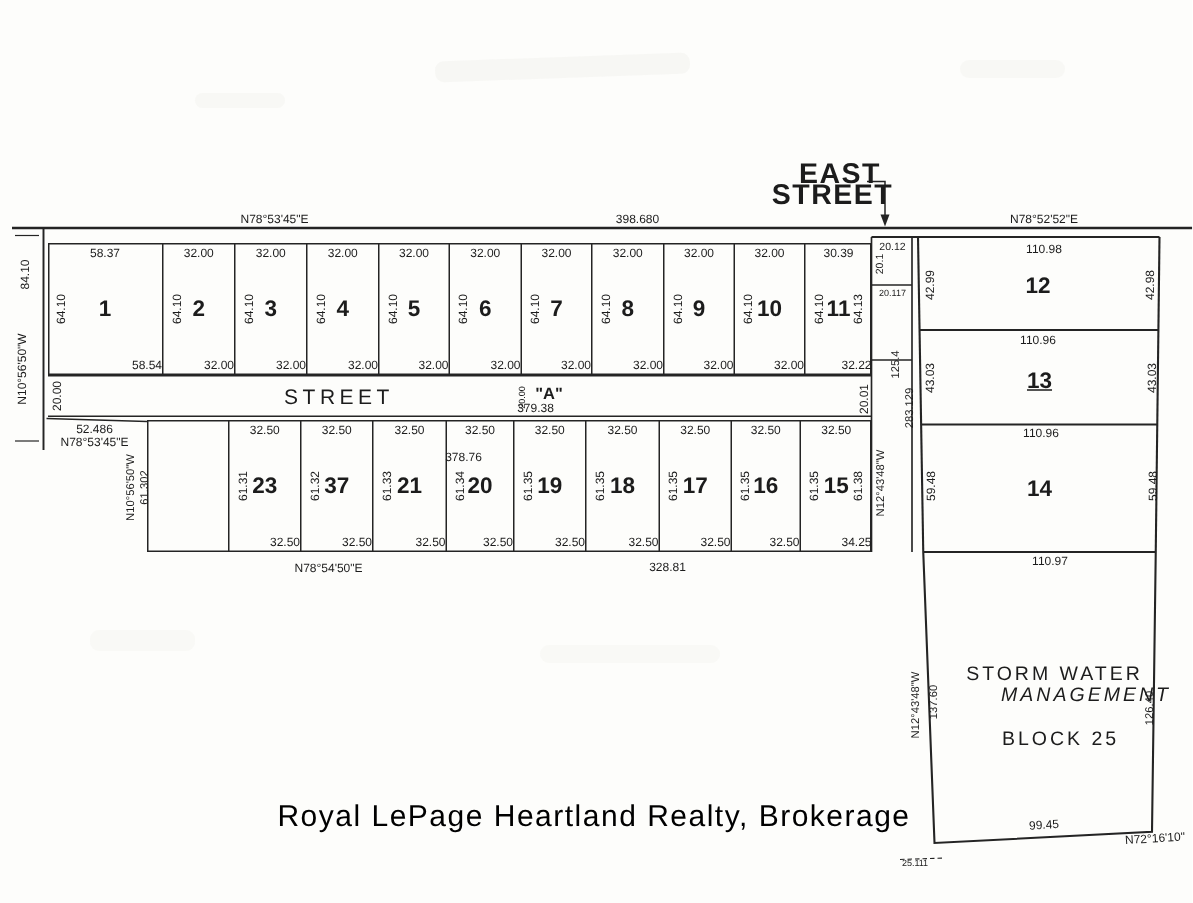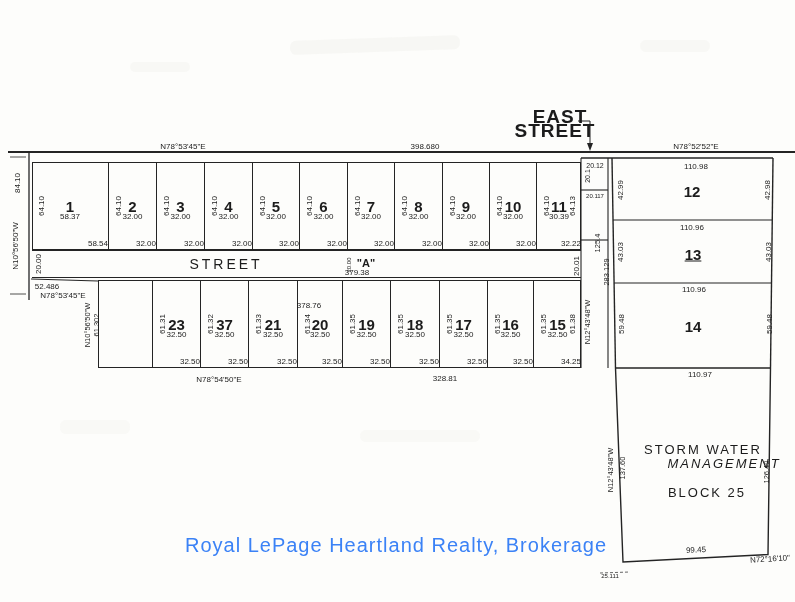--- a/index.html
+++ b/index.html
@@ -2,32 +2,32 @@
 <html><head>
 <meta charset="utf-8">
 <style>
   html,body{margin:0;padding:0;background:#ffffff;}
   .page{position:relative;width:795px;height:602px;background:#fdfdfb;overflow:hidden;
         font-family:"Liberation Sans",sans-serif;color:#1c1c1c;}
   svg.lines{position:absolute;left:0;top:0;z-index:1;}
   .blk{position:absolute;border:1.5px solid #242424;box-sizing:border-box;z-index:2;background:transparent;}
   .street-band{position:absolute;border-top:1.5px solid #242424;border-bottom:1.5px solid #242424;box-sizing:border-box;z-index:2;}
   .cell{position:absolute;box-sizing:border-box;z-index:3;}
-  .cell .t{position:absolute;top:2px;left:0;width:100%;text-align:center;font-size:8px;margin-top:48px;}
+  .cell .t{position:absolute;top:2px;left:0;width:100%;text-align:center;font-size:8px;}
   .cell .b{position:absolute;bottom:2px;left:0;width:100%;text-align:right;font-size:8px;}
   .cell .n{position:absolute;top:50%;left:50%;transform:translate(-50%,-50%);font-size:15px;font-weight:600;}
   .cell .sv{position:absolute;top:50%;left:9px;transform:translate(-50%,-50%) rotate(-90deg);font-size:8px;white-space:nowrap;}
   .cell .svr{position:absolute;top:50%;right:9px;transform:translate(50%,-50%) rotate(-90deg);font-size:8px;white-space:nowrap;}
   .lbl{position:absolute;transform:translate(-50%,-50%);white-space:nowrap;font-size:8px;z-index:4;}
   .v{transform:translate(-50%,-50%) rotate(-90deg);}
   .r4{transform:translate(-50%,-50%) rotate(-3.5deg);}
   .big{font-size:15px;font-weight:600;}
   .cap{font-weight:600;font-size:19px;letter-spacing:1px;}
   .blkcap{font-size:13px;letter-spacing:2px;font-weight:500;}
-  .wm{font-size:20px;letter-spacing:1px;color:#3b82f6;font-weight:500;}
+  .wm{font-size:20px;letter-spacing:1px;color:#000000;font-weight:500;}
   .smudge{position:absolute;background:#f3f3ef;border-radius:6px;z-index:0;}
 </style>
 </head>
 <body>
 
 <div class="page">
 
   <div class="smudge" style="left:290px;top:38px;width:170px;height:14px;opacity:.55;transform:rotate(-2deg);"></div>
   <div class="smudge" style="left:640px;top:40px;width:70px;height:12px;opacity:.5;"></div>
   <div class="smudge" style="left:130px;top:62px;width:60px;height:10px;opacity:.5;"></div>
@@ -73,21 +73,21 @@
   <span class="lbl v" style="left:15px;top:246px;">N10°56'50"W</span>
 
   <span class="lbl blkcap" style="left:226px;top:264px;font-size:14px;letter-spacing:3px;">STREET</span>
   <span class="lbl" style="left:366px;top:263px;font-size:11px;font-weight:600;">"A"</span>
   <span class="lbl" style="left:309px;top:257px;margin-top:48px;">378.76</span>
   <span class="lbl" style="left:323px;top:272px;margin-left:34px;">379.38</span>
   <span class="lbl v" style="left:38px;top:264px;">20.00</span>
   <span class="lbl v" style="left:349px;top:265px;font-size:6px;">20.00</span>
   <span class="lbl v" style="left:576px;top:266px;">20.01</span>
 
-  <span class="lbl" style="left:47px;top:286px;">52.486</span>
+  <span class="lbl" style="left:63px;top:286px;">52.486</span>
   <span class="lbl" style="left:63px;top:295px;">N78°53'45"E</span>
   <span class="lbl v" style="left:87px;top:325px;font-size:7.5px;">N10°56'50"W</span>
   <span class="lbl v" style="left:96px;top:325px;font-size:7.5px;">61.302</span>
   <span class="lbl" style="left:219px;top:379px;">N78°54'50"E</span>
   <span class="lbl" style="left:445px;top:378px;">328.81</span>
   <span class="lbl v" style="left:587px;top:322px;font-size:7.5px;">N12°43'48"W</span>
 
   <span class="lbl" style="left:595px;top:165px;font-size:7px;">20.12</span>
   <span class="lbl v" style="left:587px;top:176px;font-size:7px;">20.1</span>
   <span class="lbl" style="left:595px;top:196px;font-size:6px;">20.117</span>

